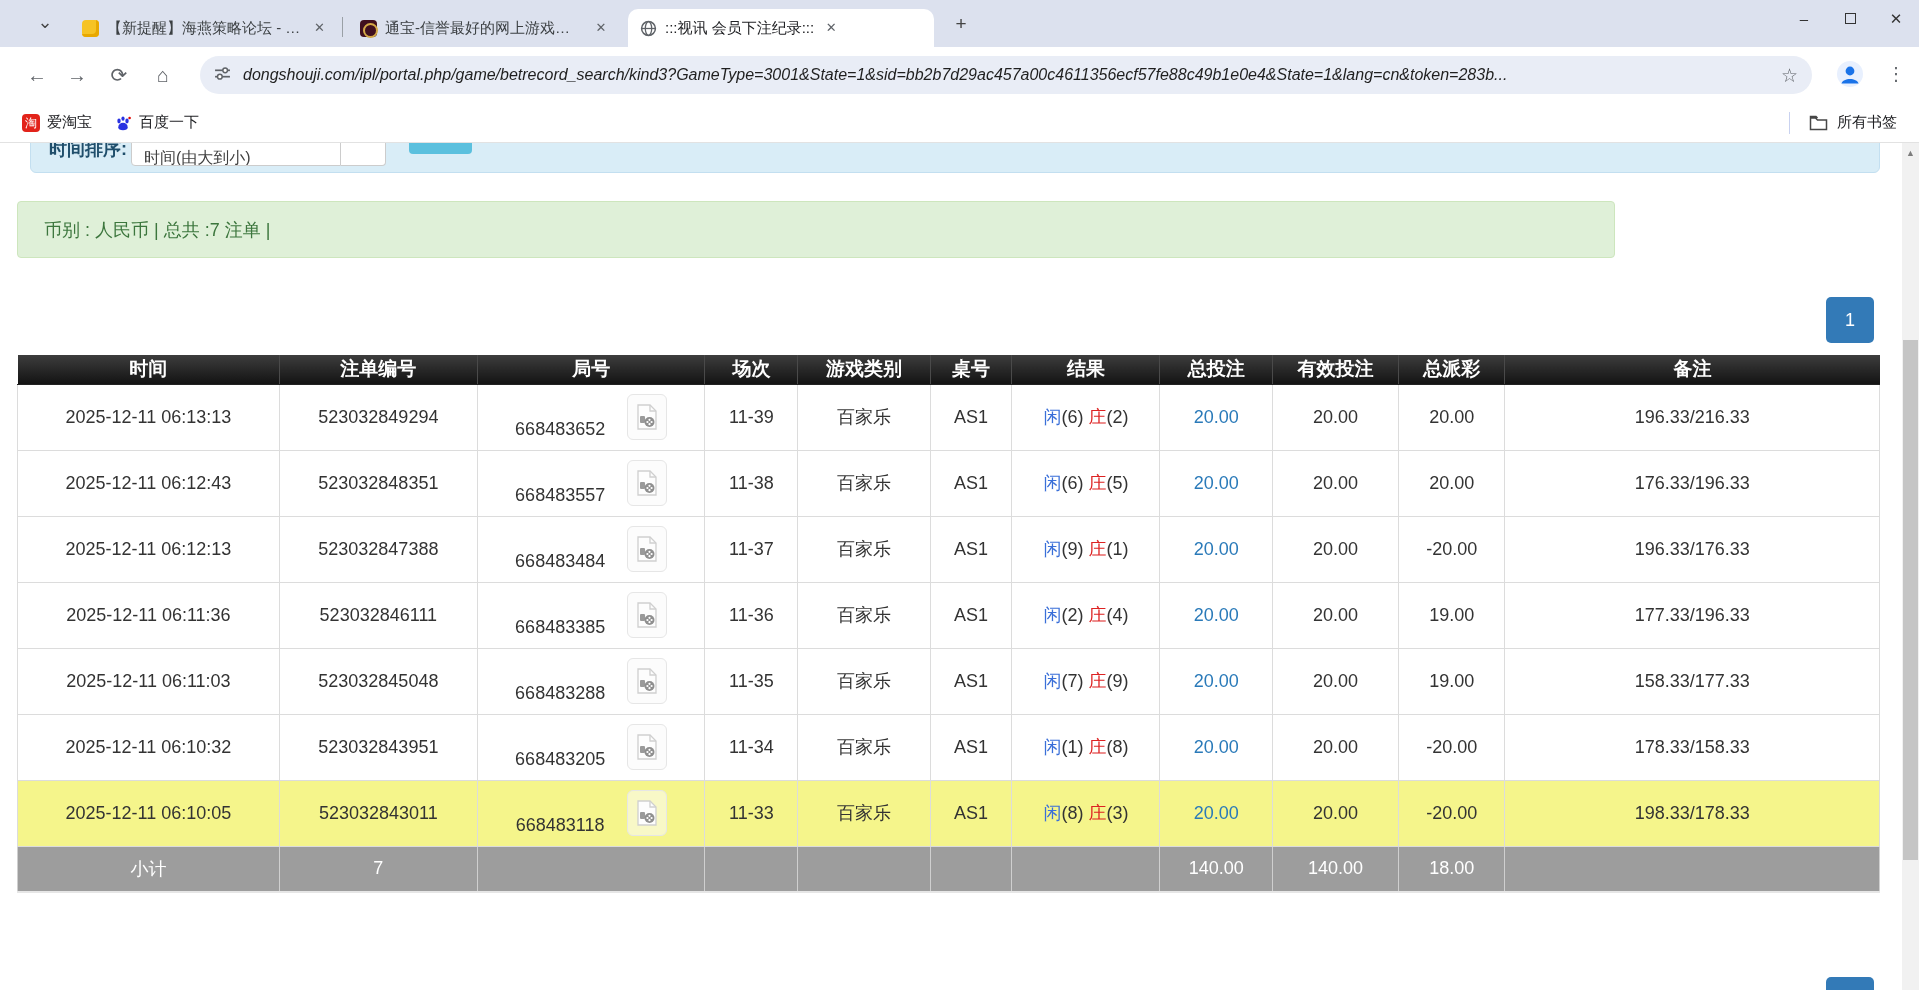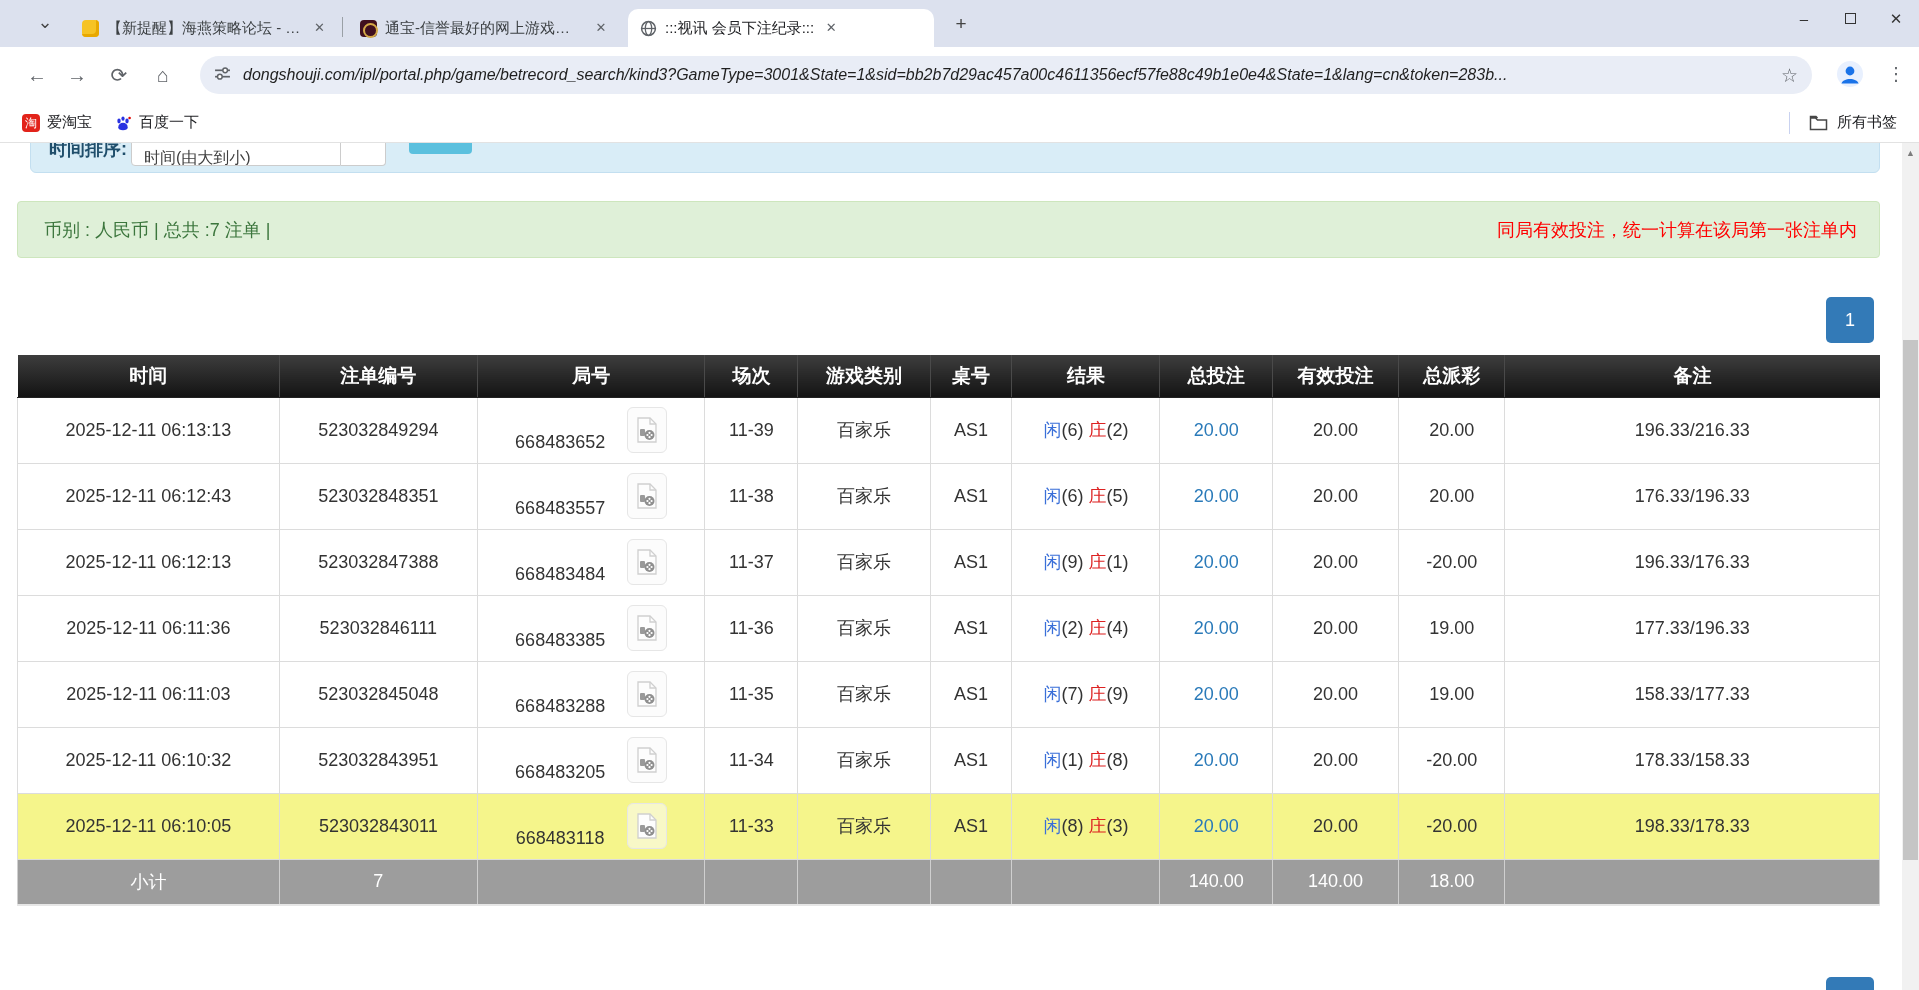--- a/index.html
+++ b/index.html
@@ -60,35 +60,35 @@
                   background:#d9edf7; border:1px solid #c3dff0; border-radius:6px; }
   #sort-label { position:absolute; left:18px; bottom:11px; font-size:18px; font-weight:bold; color:#1f4e6b; }
   #sort-select { position:absolute; left:100px; bottom:6px; width:210px; height:42px; background:#fff;
                  border:1px solid #ccc; border-radius:4px 0 0 4px; font-size:16px; color:#404040;
                  line-height:66px; padding-left:12px; overflow:hidden; }
   #sort-select2 { position:absolute; left:310px; bottom:6px; width:45px; height:42px; background:#fff;
                   border:1px solid #ccc; border-left:none; border-radius:0 4px 4px 0; }
   #search-btn { position:absolute; left:378px; bottom:18px; width:63px; height:38px; background:#5bc0de;
                 border-radius:4px; }
 
-  #summary-bar { position:absolute; left:17px; top:58px; width:1863px; height:57px; background:#dff0d8;
+  #summary-bar { position:absolute; left:17px; top:58px; width:1598px; height:57px; background:#dff0d8;
                  border:1px solid #cde6bd; border-radius:4px; display:flex; align-items:center; }
   #summary-text { color:#3c763d; font-size:18px; padding-left:26px; }
   #notice-text { margin-left:auto; color:#ff0000; font-size:18px; padding-right:22px; }
 
   .page-btn { position:absolute; left:1826px; width:48px; height:46px; background:#337ab7; color:#fff;
               border-radius:5px; font-size:18px; text-align:center; line-height:46px; }
   #page-btn-top { top:154px; }
   #page-btn-bottom { top:834px; }
 
   
   #bet-table { position:absolute; left:17px; top:212px; width:1863px; border-collapse:collapse;
                table-layout:fixed; }
   #bet-table th { background:linear-gradient(#3d3d3d,#131313); color:#fff; font-weight:bold;
-                  font-size:19px; height:42px; border-right:1px solid #4a4a4a; border-bottom:1px solid #222; }
+                  font-size:19px; height:29px; border-right:1px solid #4a4a4a; border-bottom:1px solid #222; }
   #bet-table th:last-child { border-right:none; }
   #bet-table tbody td { height:66px; text-align:center; font-size:18px; color:#333;
                         border:1px solid #dcdcdc; background:#fff; }
   #bet-table tbody tr.hl td { background:#f5f58b; }
   #bet-table tfoot td { height:46px; text-align:center; font-size:18px; color:#fff; background:#9d9d9d;
                         border:1px solid #cfcfcf; }
   #bet-table tfoot tr:first-child td { border-bottom:2px solid #e6e6e6; }
   .res-p { color:#3a6fd8; } .res-b { color:#dd2222; } .res-n { color:#333; }
   .bet-link { color:#2a7ab9; }
   .neg { color:#ff0000; }
@@ -206,21 +206,20 @@
 
     <div id="search-panel">
       <span id="sort-label">时间排序:</span>
       <div id="sort-select">时间(由大到小)</div>
       <div id="sort-select2"></div>
       <div id="search-btn"></div>
     </div>
 
     <div id="summary-bar">
       <span id="summary-text">币别 : 人民币 | 总共 :7 注单 |</span>
-      <span id="notice-text">同局有效投注，统一计算在该局第一张注单内</span>
     </div>
 
     <div class="page-btn" id="page-btn-top">1</div>
 
     <table id="bet-table">
       <colgroup>
         <col style="width:14.06%">
           <col style="width:10.64%">
           <col style="width:12.22%">
         <col style="width:4.99%">

